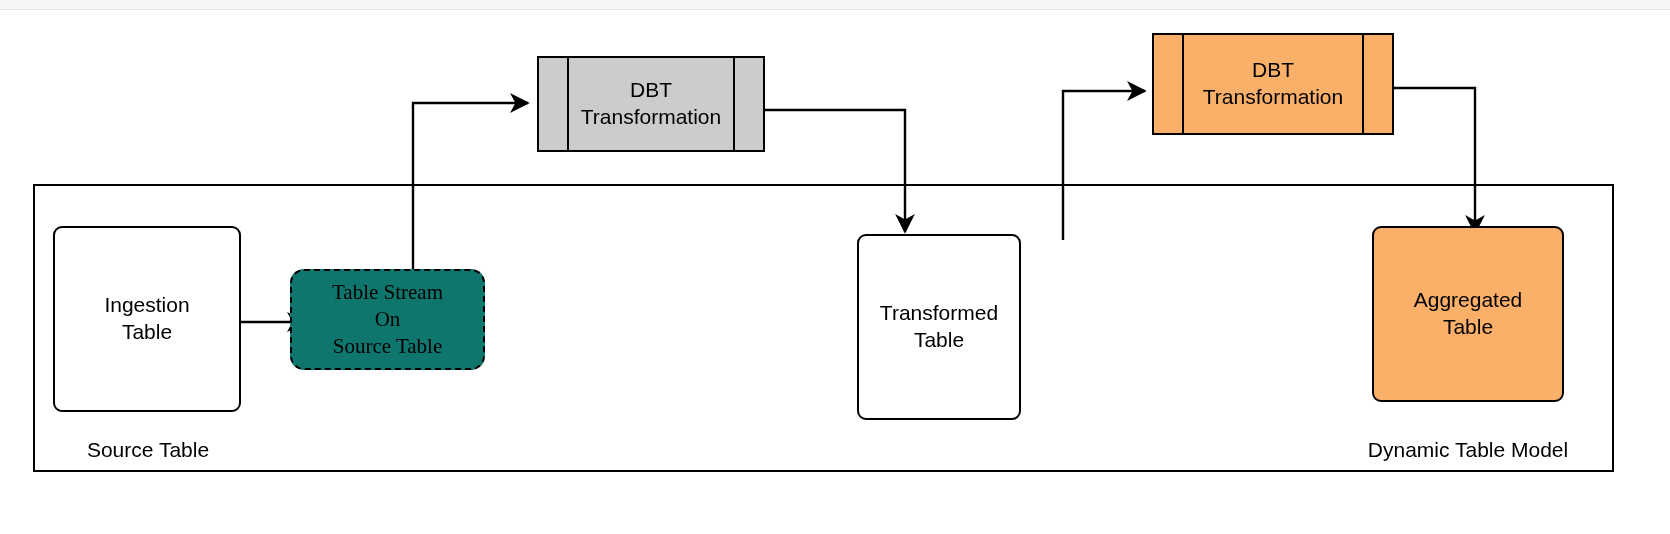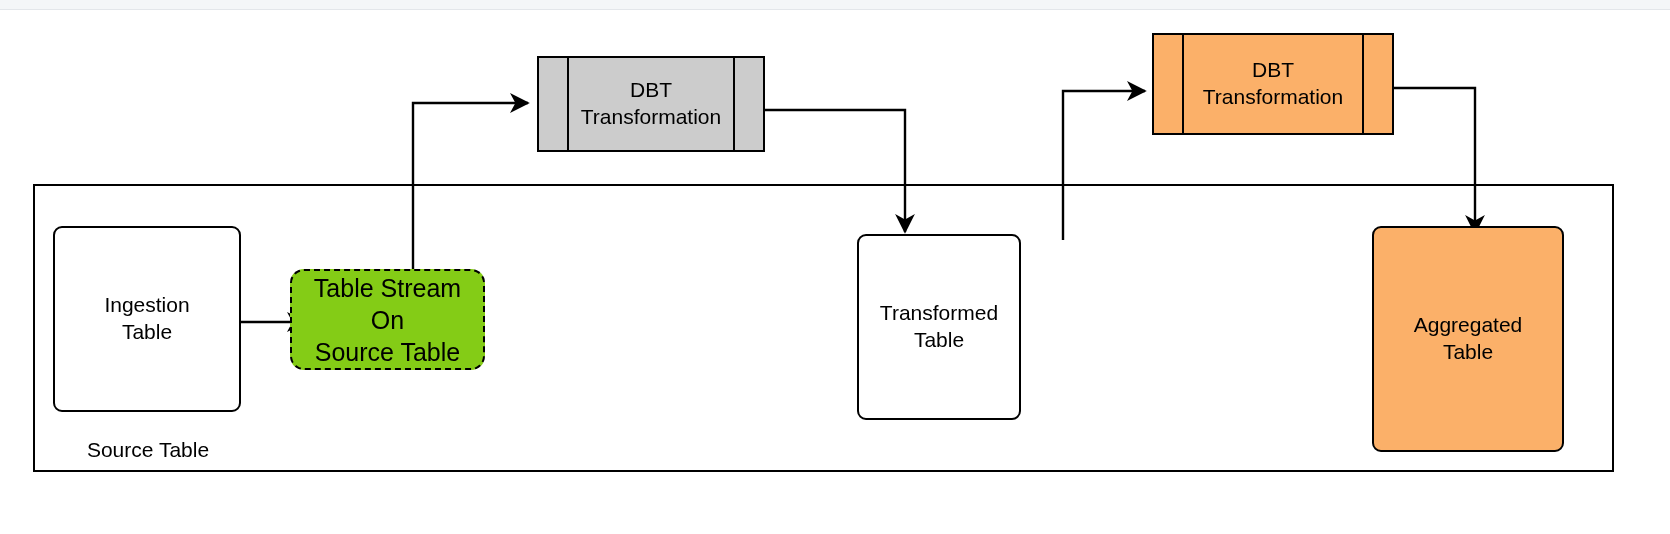--- a/index.html
+++ b/index.html
@@ -53,22 +53,23 @@
     border-radius: 9px;
     background: #ffffff;
     font-size: 21px;
   }
   .rounded-table.orange {
     background: #fbb069;
   }
   .dashed-stream {
     border: 2px dashed #000000;
     border-radius: 14px;
-    background: #84cc16;
-    font-size: 25px;
+    background: #0f766e;
+    font-size: 21px;
+    font-family: Liberation Serif, serif;
   }
   .process-box {
     box-sizing: border-box;
     border: 2px solid #000000;
     font-size: 21px;
     background: #cccccc;
   }
   .process-box.orange {
     background: #fbb069;
   }
@@ -140,22 +141,23 @@
     <span>Table Stream
 On
 Source Table</span>
   </div>
 
   <div class="node rounded-table" style="left:857px; top:234px; width:164px; height:186px;">
     <span>Transformed
 Table</span>
   </div>
 
-  <div class="node rounded-table orange" style="left:1372px; top:226px; width:192px; height:226px;">
+  <div class="node rounded-table orange" style="left:1372px; top:226px; width:192px; height:176px;">
     <span>Aggregated
 Table</span>
   </div>
 
   <div class="group-label" style="left:53px; top:438px; width:190px;">Source Table</div>
 
 
+  <div class="group-label" style="left:1338px; top:438px; width:260px;">Dynamic Table Model</div>
 
 </div>
 
 </body></html>

